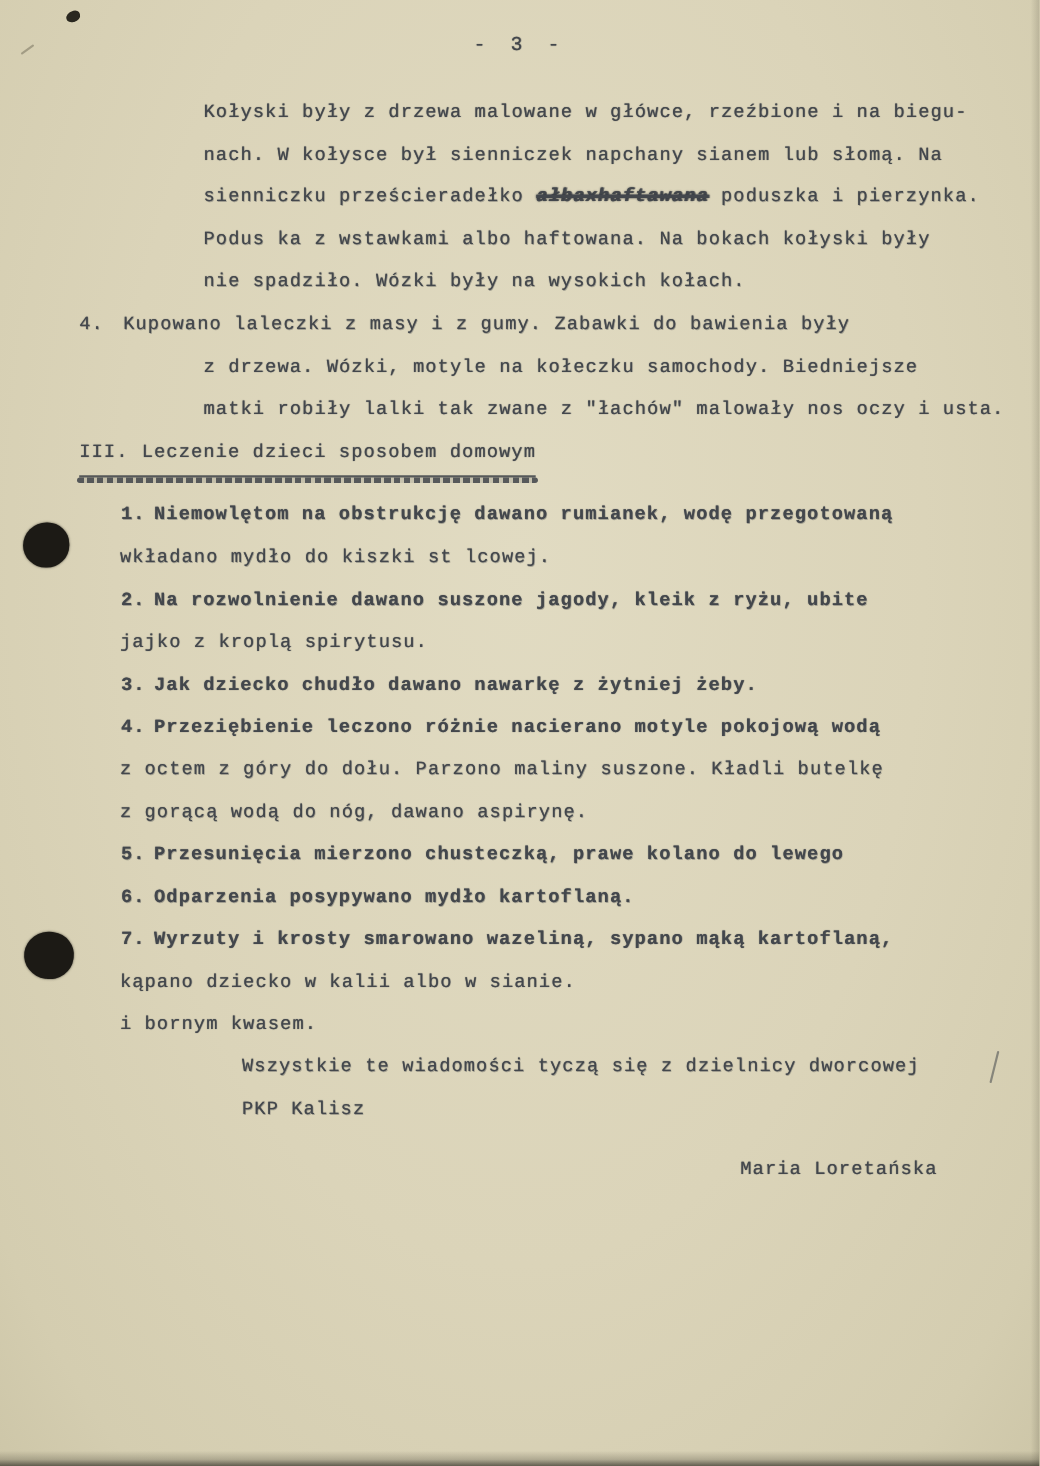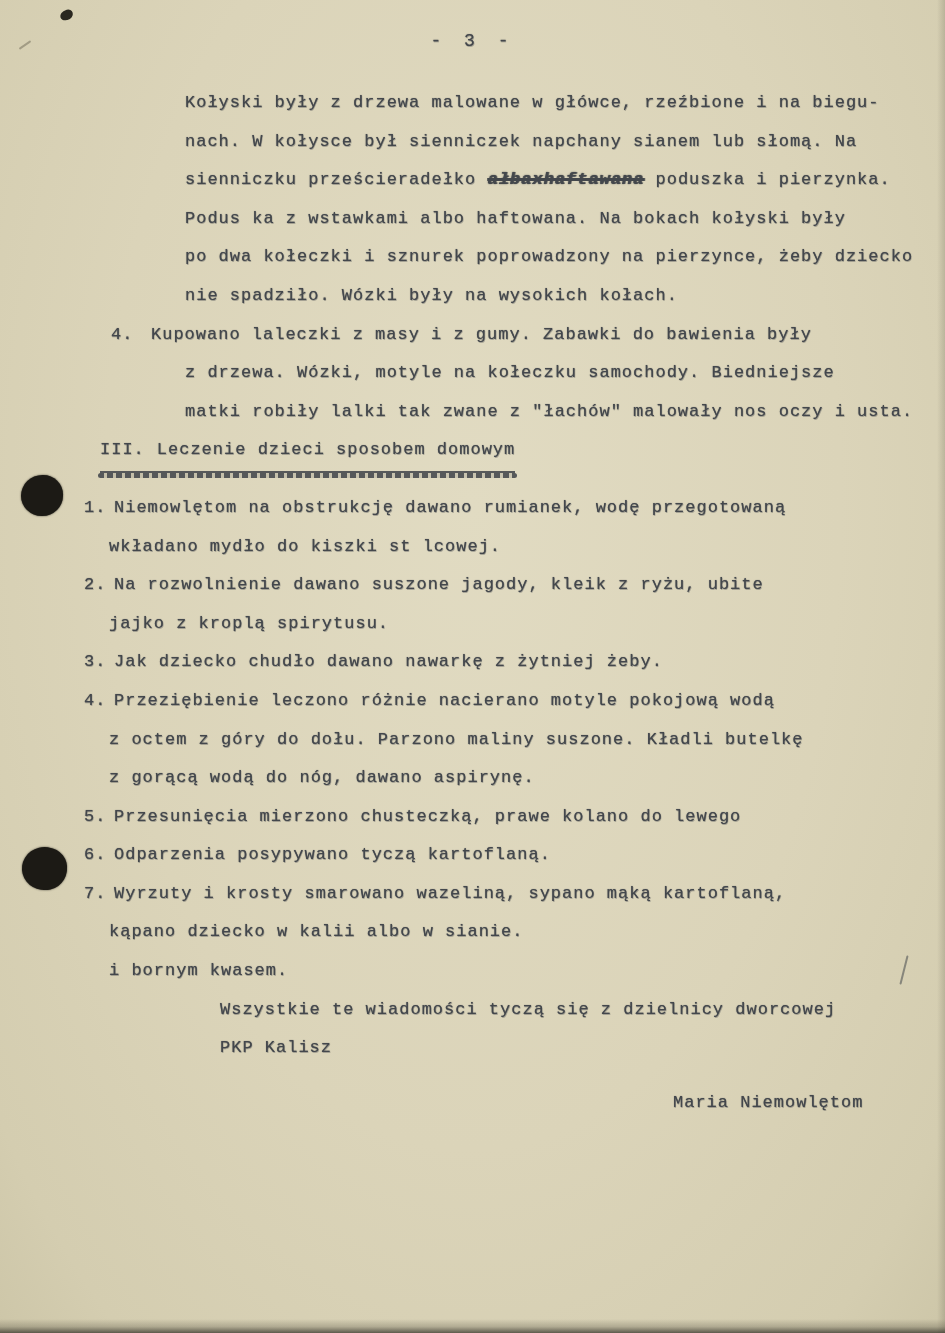--- a/index.html
+++ b/index.html
@@ -21,26 +21,26 @@
     color:#43474c;
     white-space:pre;
     text-shadow:0 0 1px rgba(62,66,72,.75), .6px .6px 0 rgba(62,66,72,.3);
   }
   .pagenum{
     position:absolute;top:22px;left:0;width:100%;
     text-align:center;letter-spacing:6px;font-size:18px;
   }
   .content{position:absolute;top:84px;left:0;width:762px;}
   .ind-a{padding-left:185px;}
-  .ind-num4{padding-left:111px;}
-  .ind-numr{padding-left:84px;}
+  .ind-num4{padding-left:72px;}
+  .ind-numr{padding-left:110px;font-weight:bold;}
   .ind-cont{padding-left:109px;}
   .ind-close{padding-left:220px;}
   .ind-sig{padding-left:673px;}
-  .ind-head{padding-left:100px;}
+  .ind-head{padding-left:72px;}
   .num{display:inline-block;}
   .n4{width:40px;}
   .nr{width:30px;}
   .struck{
     font-weight:bold;
     text-decoration:line-through;
     text-decoration-thickness:3px;
     text-shadow:0 0 1.5px rgba(50,54,60,.9), 1px 0 0 rgba(50,54,60,.6);
     font-style:italic;
   }
@@ -92,21 +92,20 @@
 <div class="sheet">
 
   <div class="pagenum line">- 3 -</div>
 
   <div class="content">
 
     <div class="line ind-a">Kołyski były z drzewa malowane w główce, rzeźbione i na biegu-</div>
     <div class="line ind-a">nach. W kołysce był sienniczek napchany sianem lub słomą. Na</div>
     <div class="line ind-a"><span>sienniczku prześcieradełko </span><span class="struck">ałbaxhaftawana</span><span> poduszka i pierzynka.</span></div>
     <div class="line ind-a">Podus ka z wstawkami albo haftowana. Na bokach kołyski były</div>
-    <div class="line ind-a">po dwa kołeczki i sznurek poprowadzony na pierzynce, żeby dziecko</div>
     <div class="line ind-a">nie spadziło. Wózki były na wysokich kołach.</div>
 
     <div class="line ind-num4"><span class="num n4">4.</span><span>Kupowano laleczki z masy i z gumy. Zabawki do bawienia były</span></div>
     <div class="line ind-a">z drzewa. Wózki, motyle na kołeczku samochody. Biedniejsze</div>
     <div class="line ind-a">matki robiły lalki tak zwane z "łachów" malowały nos oczy i usta.</div>
 
     <div class="line ind-head heading"><span class="head-inner"><span class="head-num">III.</span><span>Leczenie dzieci sposobem domowym</span></span></div>
 
     <div class="line ind-numr"><span class="num nr">1.</span><span>Niemowlętom na obstrukcję dawano rumianek, wodę przegotowaną</span></div>
     <div class="line ind-cont">wkładano mydło do kiszki st lcowej.</div>
@@ -115,31 +114,31 @@
     <div class="line ind-cont">jajko z kroplą spirytusu.</div>
 
     <div class="line ind-numr"><span class="num nr">3.</span><span>Jak dziecko chudło dawano nawarkę z żytniej żeby.</span></div>
 
     <div class="line ind-numr"><span class="num nr">4.</span><span>Przeziębienie leczono różnie nacierano motyle pokojową wodą</span></div>
     <div class="line ind-cont">z octem z góry do dołu. Parzono maliny suszone. Kładli butelkę</div>
     <div class="line ind-cont">z gorącą wodą do nóg, dawano aspirynę.</div>
 
     <div class="line ind-numr"><span class="num nr">5.</span><span>Przesunięcia mierzono chusteczką, prawe kolano do lewego</span></div>
 
-    <div class="line ind-numr"><span class="num nr">6.</span><span>Odparzenia posypywano tyczą kartoflaną.</span></div>
+    <div class="line ind-numr"><span class="num nr">6.</span><span>Odparzenia posypywano mydło kartoflaną.</span></div>
 
     <div class="line ind-numr"><span class="num nr">7.</span><span>Wyrzuty i krosty smarowano wazeliną, sypano mąką kartoflaną,</span></div>
     <div class="line ind-cont">kąpano dziecko w kalii albo w sianie.</div>
 
     <div class="line ind-cont">i bornym kwasem.</div>
 
     <div class="line ind-close">Wszystkie te wiadomości tyczą się z dzielnicy dworcowej</div>
     <div class="line ind-close">PKP Kalisz</div>
 
-    <div class="line ind-sig signature">Maria Niemowlętom</div>
+    <div class="line ind-sig signature">Maria Loretańska</div>
   </div>
 
   <div class="hole hole-top"></div>
   <div class="hole hole-bottom"></div>
   <div class="blot"></div>
   <div class="scratch-tl"></div>
   <div class="scratch-r"></div>
   <div class="edge-right"></div>
   <div class="edge-bottom"></div>
 </div>

